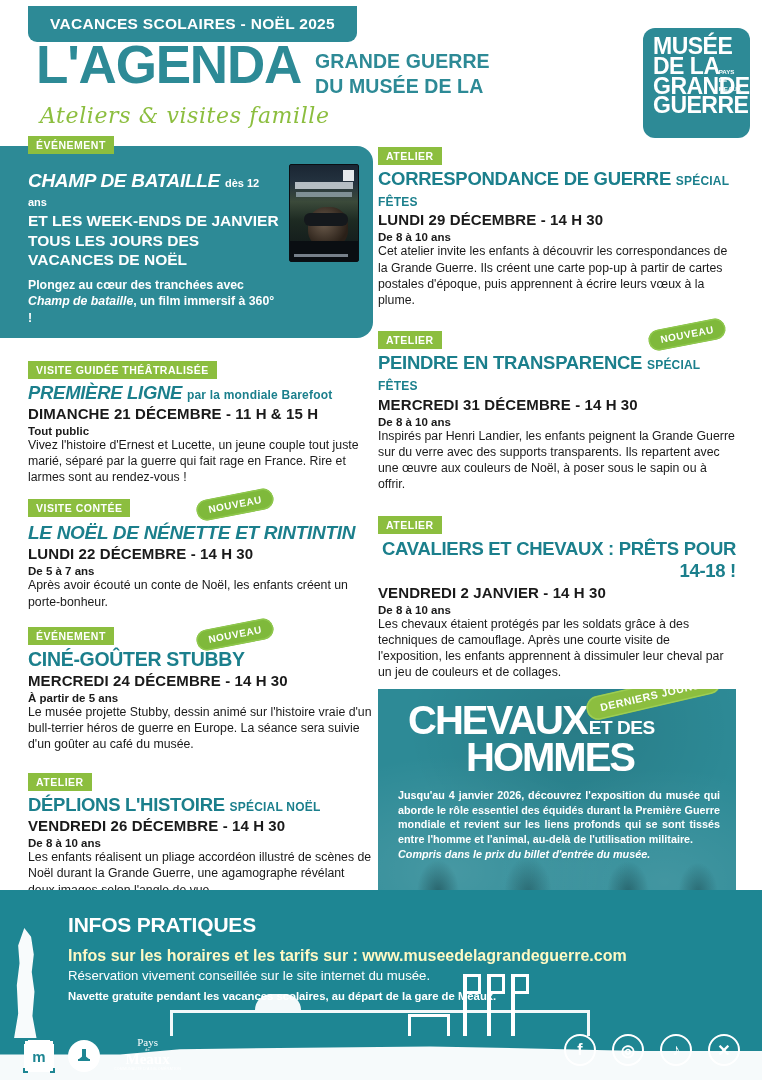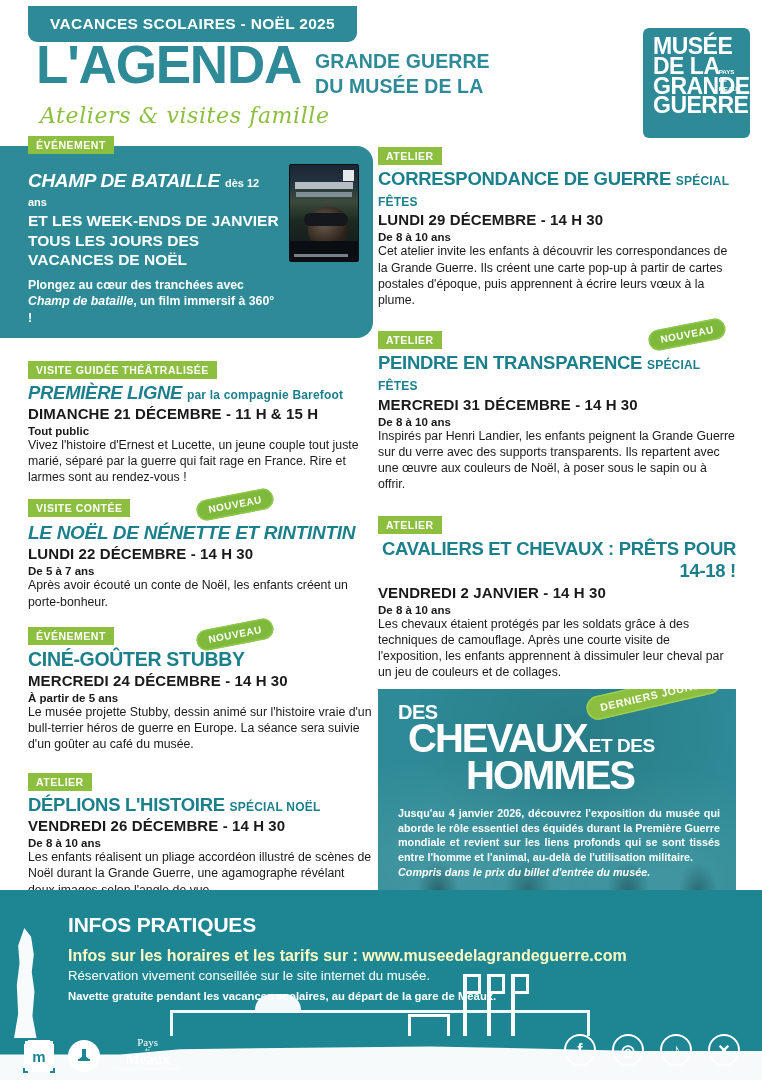--- a/index.html
+++ b/index.html
@@ -34,21 +34,21 @@
   }
   .agenda-script {
     position: absolute; left: 40px; top: 103px;
     font-family: "DejaVu Serif", serif;
     font-style: italic; font-size: 22px; color: #8cbe3f;
     letter-spacing: 0.6px;
   }
   .logo-box {
     position: absolute; right: 12px; top: 28px;
     width: 107px; height: 110px;
-    background: #2d8a96; border-radius: 6px;
+    background: #2d8a96; border-radius: 12px;
     padding: 9px 8px 8px 10px;
   }
   .logo-line { color:#fff; font-weight:bold; line-height:0.86; letter-spacing:-0.5px; }
   .l1 { font-size: 23px; }
   .l2 { font-size: 23px; }
   .l3 { font-size: 23px; }
   .l4 { font-size: 23px; }
   .logo-pays {
     position:absolute; right:9px; top:40px; color:#fff;
     font-size:6.2px; font-weight:bold; line-height:1.35; text-align:left;
@@ -291,21 +291,21 @@
               <div class="pfoot"></div>
               <div class="pbar"></div>
           </div>
         </div>
       </div>
 
       <div class="block">
         <div class="tag">VISITE GUIDÉE THÉÂTRALISÉE</div>
         <div class="ev-title">
           <span style="font-style:italic;">PREMIÈRE LIGNE</span>
-          <span class="spec">par la compagnie Barefoot</span>
+          <span class="spec">par la mondiale Barefoot</span>
         </div>
         <div class="ev-date">DIMANCHE 21 DÉCEMBRE - 11 H &amp; 15 H</div>
         <div class="ev-age">Tout public</div>
         <div class="ev-desc">Vivez l'histoire d'Ernest et Lucette, un jeune couple tout juste marié, séparé par la guerre qui fait rage en France. Rire et larmes sont au rendez-vous !</div>
       </div>
 
       <div class="block" style="margin-bottom:16px;">
         <div class="tag">VISITE CONTÉE</div>
         <div class="badge-new" style="left:168px; top:-4px;">NOUVEAU</div>
         <div class="ev-title" style="font-size:19px;line-height:1.22;font-style:italic;">LE NOËL DE NÉNETTE ET RINTINTIN</div>
@@ -367,21 +367,20 @@
         <div class="ev-date">VENDREDI 2 JANVIER - 14 H 30</div>
         <div class="ev-age">De 8 à 10 ans</div>
         <div class="ev-desc">Les chevaux étaient protégés par les soldats grâce à des techniques de camouflage. Après une courte visite de l'exposition, les enfants apprennent à dissimuler leur cheval par un jeu de couleurs et de collages.</div>
       </div>
 
       <div class="promo">
         <div class="fog"></div>
         <div class="silh"></div>
         <div class="badge-dj">DERNIERS JOURS !</div>
         <div class="promo-inner">
-          <div class="p-des">DES</div>
           <div class="p-line2">
             <span class="p-chevaux">CHEVAUX</span>
             <span class="p-etdes">ET DES</span>
           </div>
           <div class="p-hommes">HOMMES</div>
           <div class="p-body">
             <span>Jusqu'au 4 janvier 2026, découvrez l'exposition du musée qui aborde le rôle essentiel des équidés durant la Première Guerre mondiale et revient sur les liens profonds qui se sont tissés entre l'homme et l'animal, au-delà de l'utilisation militaire.</span>
             <span class="it">Compris dans le prix du billet d'entrée du musée.</span>
           </div>
         </div>

